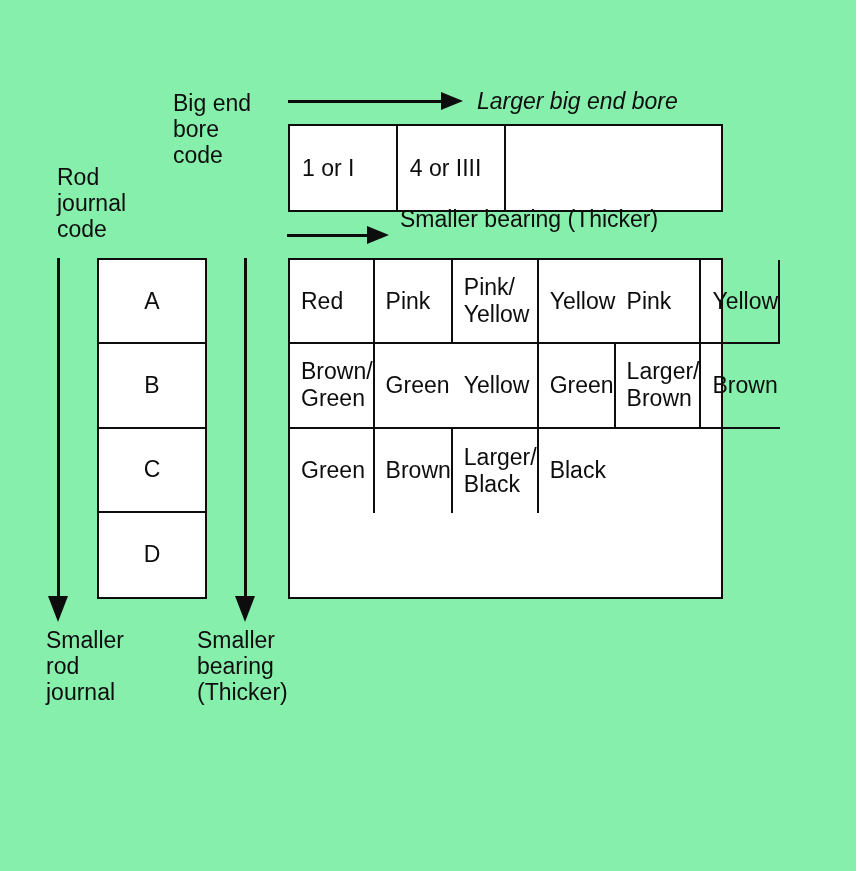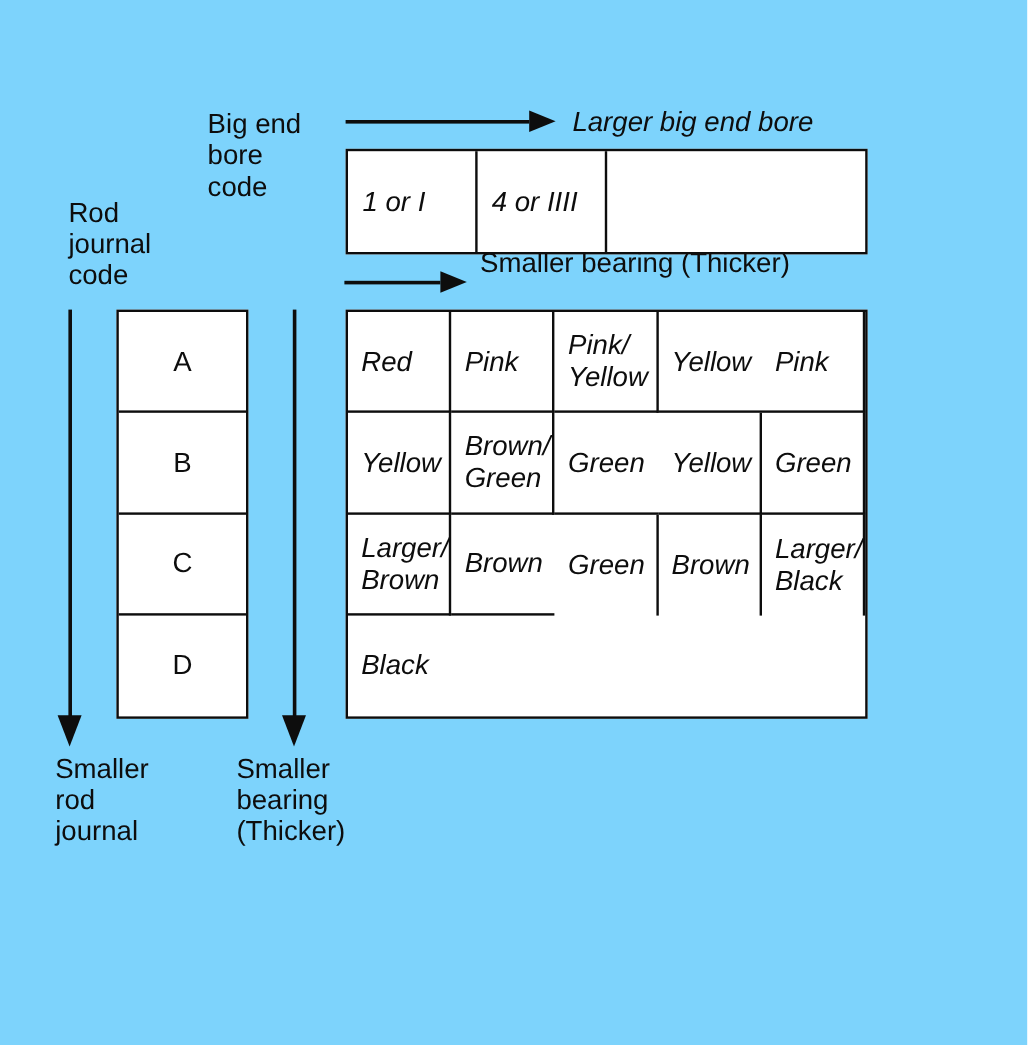--- a/index.html
+++ b/index.html
@@ -1,40 +1,40 @@
 <!DOCTYPE html>
 <html><head>
 <meta charset="utf-8">
 <style>
   * { margin:0; padding:0; box-sizing:border-box; }
   html,body { background:#ffffff; }
   .canvas {
     position:relative; width:856px; height:871px;
-    background:#7dd3fc; color:#0d0d0d;
+    background:#86efac; color:#0d0d0d;
     font-family:"Liberation Sans", sans-serif;
     font-size:23px; overflow:hidden;
   }
   .lbl { position:absolute; line-height:26px; white-space:nowrap; }
   .lbl span { display:block; }
 
   
   .tbl { position:absolute; display:grid; border:2px solid #0d0d0d; background:#ffffff; }
   .cell { display:flex; flex-direction:column; justify-content:center; line-height:27px; }
   .cell span { display:block; }
 
   .hdr-tbl { left:288px; top:124px; width:435px; height:88px; grid-template-columns:repeat(4,1fr); }
-  .hdr-tbl .cell { border-right:2px solid #0d0d0d; padding-left:12px;font-style:italic; }
+  .hdr-tbl .cell { border-right:2px solid #0d0d0d; padding-left:12px; }
   .hdr-tbl .cell:nth-child(4) { border-right:none;border-radius:23px; }
 
   .code-tbl { left:97px; top:258px; width:110px; height:341px; grid-template-rows:repeat(4,1fr); }
   .code-tbl .cell { border-bottom:2px solid #0d0d0d; align-items:center; justify-content:center; }
   .code-tbl .cell:nth-child(4) { border-bottom:none; }
 
   .grid-tbl { left:288px; top:258px; width:435px; height:341px;
-              grid-template-columns:repeat(5,1fr); grid-template-rows:repeat(4,1fr);font-style:italic; }
+              grid-template-columns:repeat(6,1fr); grid-template-rows:repeat(4,1fr); }
   .grid-tbl .cell { border-right:2px solid #0d0d0d; border-bottom:2px solid #0d0d0d; padding-left:11px; }
   .grid-tbl .cell:nth-child(4n) { border-right:none; }
   .grid-tbl .cell:nth-child(n+13) { border-bottom:none; }
 
   
   .h-line { position:absolute; height:3px; background:#0d0d0d; }
   .v-line { position:absolute; width:3px; background:#0d0d0d; }
   .tri-right { position:absolute; width:0; height:0;
     border-left:22px solid #0d0d0d; border-top:9px solid transparent; border-bottom:9px solid transparent; }
   .tri-down { position:absolute; width:0; height:0;

